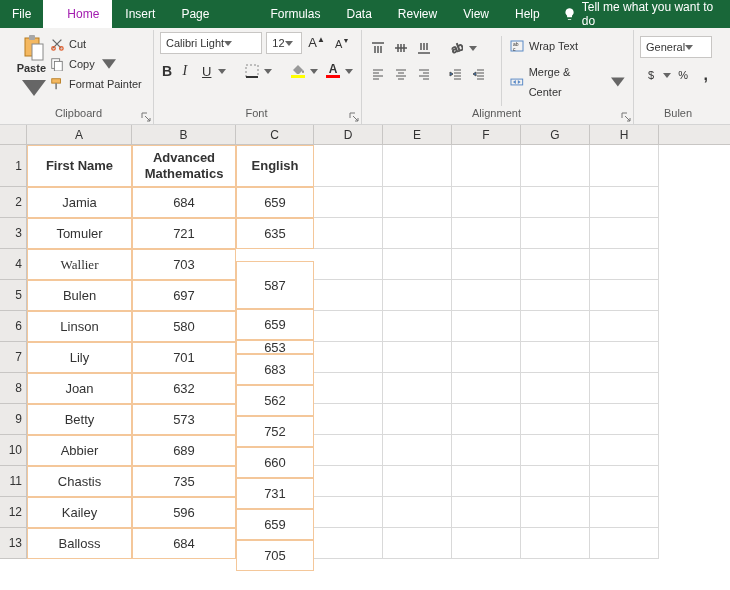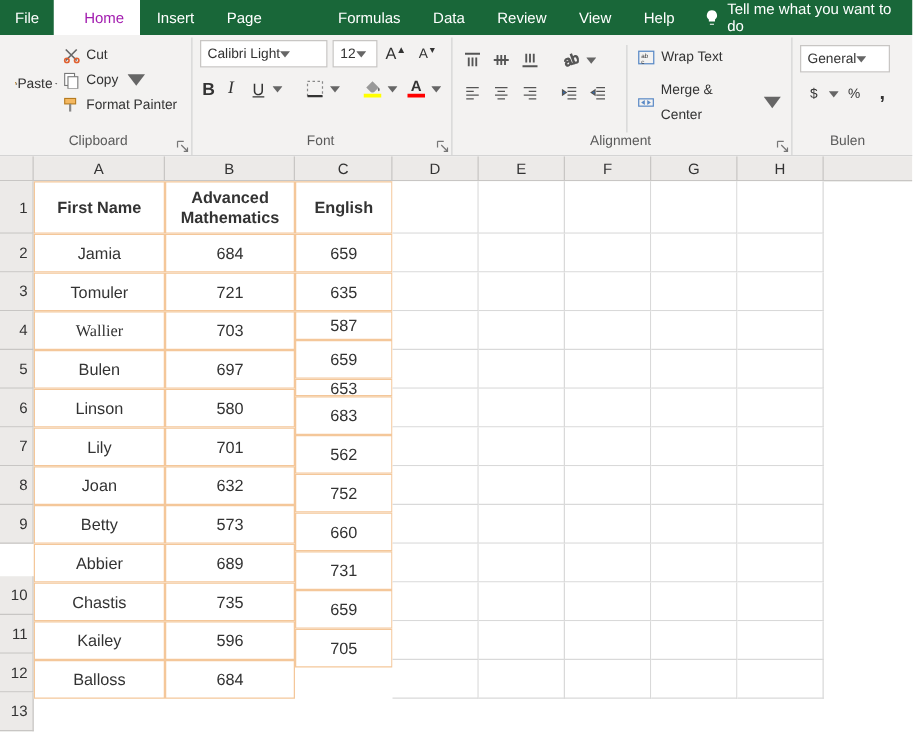--- a/index.html
+++ b/index.html
@@ -15,21 +15,21 @@
 
   
   .ribbon { height: 97px; border-bottom: 1px solid #d4d4d4; background: #f3f2f1; display: flex; padding: 2px 0 0 6px; font-size: 11px; }
   .group { border-right: 1px solid #d4d4d4; padding: 2px 8px 2px 6px; display: flex; flex-direction: column; justify-content: space-between; position: relative; }
   .group-body { flex: 1; display: flex; }
   .group-label { text-align: center; color: #5a5a5a; font-size: 11px; line-height: 14px; padding-bottom: 2px; }
   .dialog-launcher { position: absolute; right: 2px; bottom: 2px; width: 10px; height: 10px; cursor: pointer; }
   .dialog-launcher svg { width: 10px; height: 10px; stroke: #777; fill: none; }
 
   
-  .clip-big { width: 34px; display: flex; flex-direction: row; align-items: center; justify-content: flex-end; padding-bottom: 4px; cursor: pointer; }
+  .clip-big { width: 34px; display: flex; flex-direction: column; align-items: flex-end; justify-content: flex-end; padding-bottom: 4px; cursor: pointer; font-weight: bold; }
   .clip-big svg { width: 24px; height: 28px; }
   .clip-list { display: flex; flex-direction: column; gap: 4px; padding: 4px 0 0 4px; }
   .clip-item { display: flex; align-items: center; gap: 5px; cursor: pointer; line-height: 16px; }
   .clip-item svg { width: 14px; height: 14px; }
   .dd-tiny { width: 6px; height: 4px; fill: #666; margin-left: 2px; }
 
   
   .font-body { flex-direction: column; gap: 6px; }
   .font-row { display: flex; gap: 4px; align-items: center; }
   .combo { border: 1px solid #c8c6c4; background: #fff; height: 22px; display: flex; align-items: center; padding: 0 5px; }
@@ -386,21 +386,21 @@
     <div class="rowheads">
         <div class="rowhead" style="height: 42px;">1</div>
         <div class="rowhead" style="height: 31px;">2</div>
         <div class="rowhead" style="height: 31px;">3</div>
         <div class="rowhead" style="height: 31px;">4</div>
         <div class="rowhead" style="height: 31px;">5</div>
         <div class="rowhead" style="height: 31px;">6</div>
         <div class="rowhead" style="height: 31px;">7</div>
         <div class="rowhead" style="height: 31px;">8</div>
         <div class="rowhead" style="height: 31px;">9</div>
-        <div class="rowhead" style="height: 31px; margin-top: 26px;">10</div>
+        <div class="rowhead" style="height: 31px;">10</div>
         <div class="rowhead" style="height: 31px;">11</div>
         <div class="rowhead" style="height: 31px;">12</div>
         <div class="rowhead" style="height: 31px;">13</div>
       </div>
     <div class="grid">
         <div class="col" style="width: 105px;">
           <div class="cell data-cell hdr-cell" style="height: 42px;">First Name</div>
           <div class="cell data-cell" style="height: 31px;">Jamia</div>
           <div class="cell data-cell" style="height: 31px;">Tomuler</div>
           <div class="cell data-cell" style="height: 31px; font-family: Liberation Serif, serif;">Wallier</div>
@@ -426,21 +426,21 @@
           <div class="cell data-cell" style="height: 31px; text-align: right;">573</div>
           <div class="cell data-cell" style="height: 31px;">689</div>
           <div class="cell data-cell" style="height: 31px;">735</div>
           <div class="cell data-cell" style="height: 31px;">596</div>
           <div class="cell data-cell" style="height: 31px;">684</div>
         </div>
         <div class="col" style="width: 78px;">
           <div class="cell data-cell hdr-cell" style="height: 42px;">English</div>
           <div class="cell data-cell" style="height: 31px;">659</div>
           <div class="cell data-cell" style="height: 31px;">635</div>
-          <div class="cell data-cell" style="height: 23px;">587</div>
+          <div class="cell data-cell" style="height: 48px; margin-top: 12px;">587</div>
           <div class="cell data-cell" style="height: 31px;">659</div>
           <div class="cell data-cell" style="height: 14px; text-align: right;">653</div>
           <div class="cell data-cell" style="height: 31px;">683</div>
           <div class="cell data-cell" style="height: 31px;">562</div>
           <div class="cell data-cell" style="height: 31px;">752</div>
           <div class="cell data-cell" style="height: 31px;">660</div>
           <div class="cell data-cell" style="height: 31px;">731</div>
           <div class="cell data-cell" style="height: 31px;">659</div>
           <div class="cell data-cell" style="height: 31px;">705</div>
         </div>

